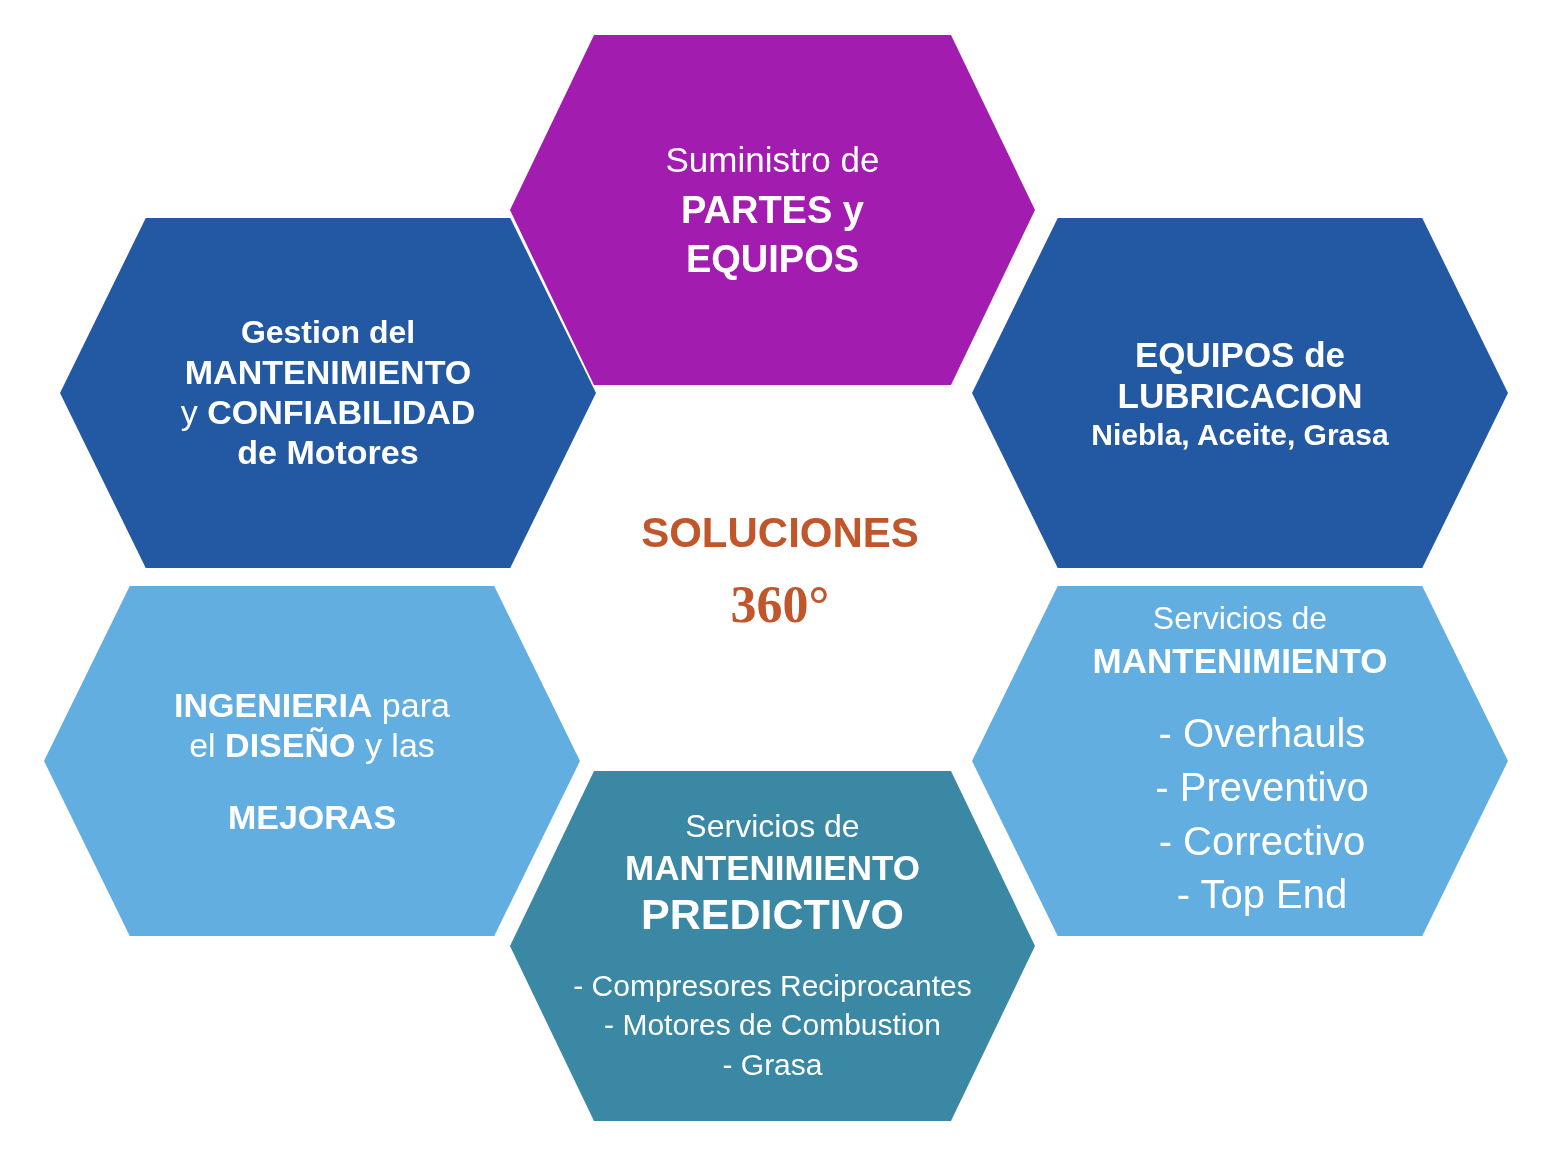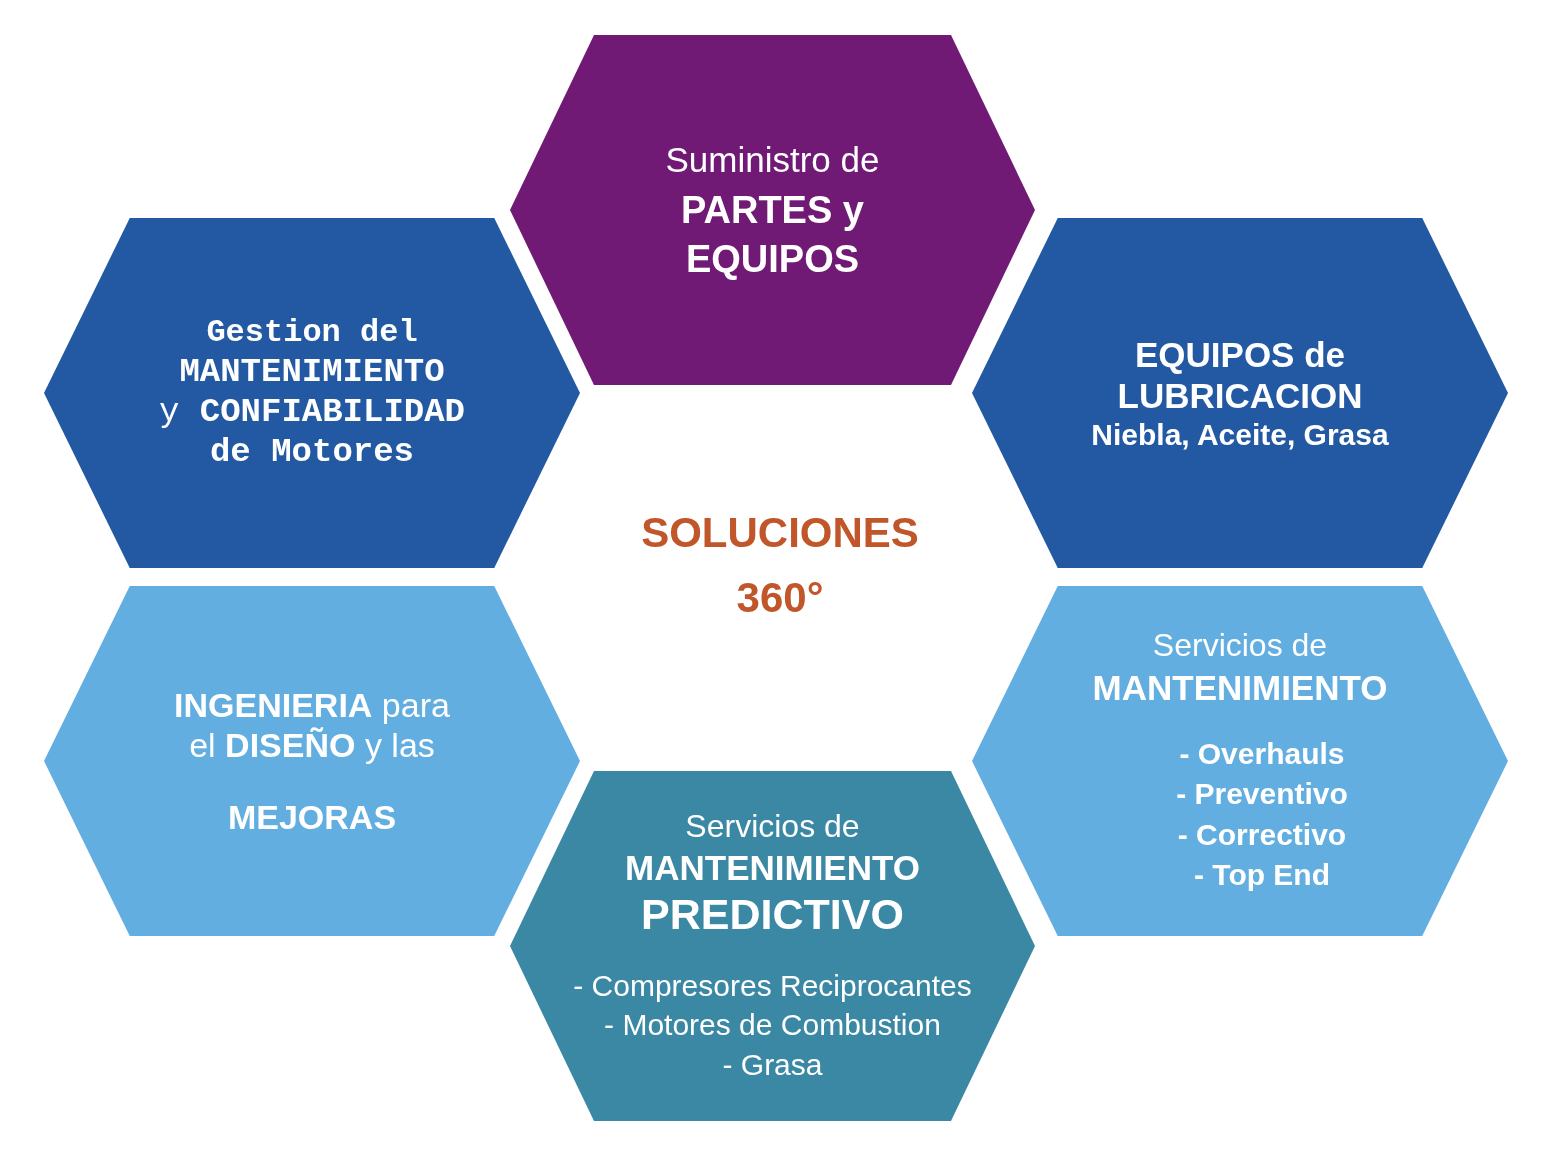--- a/index.html
+++ b/index.html
@@ -27,21 +27,21 @@
     justify-content: center;
     box-sizing: border-box;
     -webkit-clip-path: polygon(16% 0%, 84% 0%, 100% 50%, 84% 100%, 16% 100%, 0% 50%);
     clip-path: polygon(16% 0%, 84% 0%, 100% 50%, 84% 100%, 16% 100%, 0% 50%);
     color: #ffffff;
     text-align: center;
     line-height: 1.18;
   }
   
   #hex-partes-equipos { left: 510px; top: 35px; width: 525px; height: 350px; }
-  #hex-gestion        { left: 44px;  top: 218px; font-family: Liberation Mono, monospace; }
+  #hex-gestion        { left: 60px;  top: 218px; }
   #hex-lubricacion    { left: 972px; top: 218px; }
   #hex-ingenieria     { left: 44px;  top: 586px; }
   #hex-mantenimiento  { left: 972px; top: 586px; }
   #hex-predictivo     { left: 510px; top: 771px; width: 525px; height: 350px; }
 
   .hex-inner {
     width: 74%;
     display: flex;
     flex-direction: column;
     align-items: center;
@@ -63,47 +63,47 @@
   #hex-lubricacion .line { font-size: 35px; font-weight: bold; }
   #hex-lubricacion .l3 { font-size: 30px; }
 
   #hex-ingenieria .line { font-size: 34px; }
   #hex-ingenieria .b { font-weight: bold; margin-top: 32px; }
   #hex-ingenieria .r { font-weight: 400; }
 
   #hex-mantenimiento .head1 { font-size: 32px; font-weight: 400; }
   #hex-mantenimiento .head2 { font-size: 35px; font-weight: bold; margin-top: 2px; }
   #hex-mantenimiento .bullets { margin-top: 26px; }
-  #hex-mantenimiento .bullets .b-item { font-size: 30px; font-weight: 700; line-height: 1.34; margin-left: 44px; }
+  #hex-mantenimiento .bullets .b-item { font-size: 40px; font-weight: 400; line-height: 1.34; margin-left: 44px; }
 
   #hex-predictivo .head1 { font-size: 32px; font-weight: 400; }
   #hex-predictivo .head2 { font-size: 35px; font-weight: bold; margin-top: 2px; }
   #hex-predictivo .head3 { font-size: 43px; font-weight: bold; }
   #hex-predictivo .bullets { margin-top: 26px; }
   #hex-predictivo .bullets .b-item { font-size: 30px; font-weight: 400; line-height: 1.32; white-space: nowrap; }
   #hex-predictivo .hex-inner { width: 90%; }
 
   #center-label {
     position: absolute;
     left: 600px;
     top: 500px;
     width: 360px;
     text-align: center;
     font-weight: bold;
     line-height: 1.55;
   }
   #center-label .c1 { font-size: 42px; display: block; }
-  #center-label .c2 { font-size: 42px; display: block; }
+  #center-label .c2 { font-size: 52px; display: block; font-family: Liberation Serif, serif; }
 </style>
 </head>
 <body>
 
 <div id="canvas">
 
-  <div class="hex" id="hex-partes-equipos" style="background:#701a75;">
+  <div class="hex" id="hex-partes-equipos" style="background:#a21caf;">
     <div class="hex-inner">
       <span class="line l1">Suministro de</span>
       <span class="line l2">PARTES y</span>
       <span class="line l3">EQUIPOS</span>
     </div>
   </div>
 
   <div class="hex" id="hex-gestion" style="background:#2359A3;">
     <div class="hex-inner">
       <span class="line l1">Gestion del</span>

